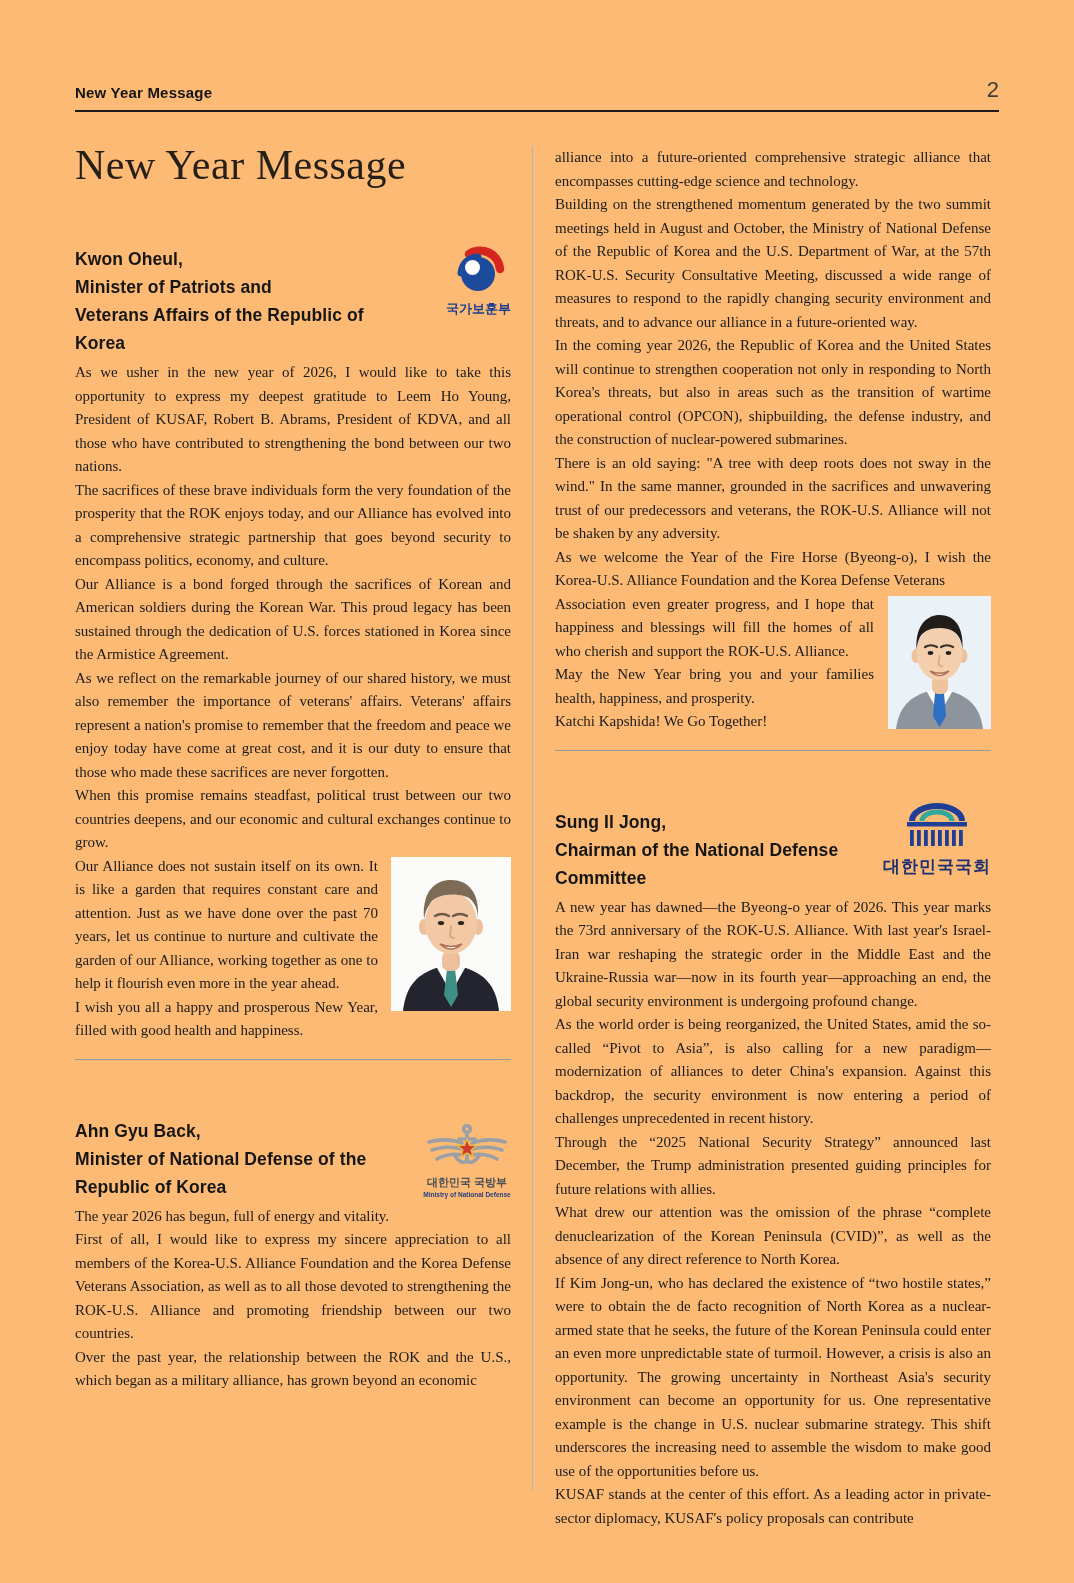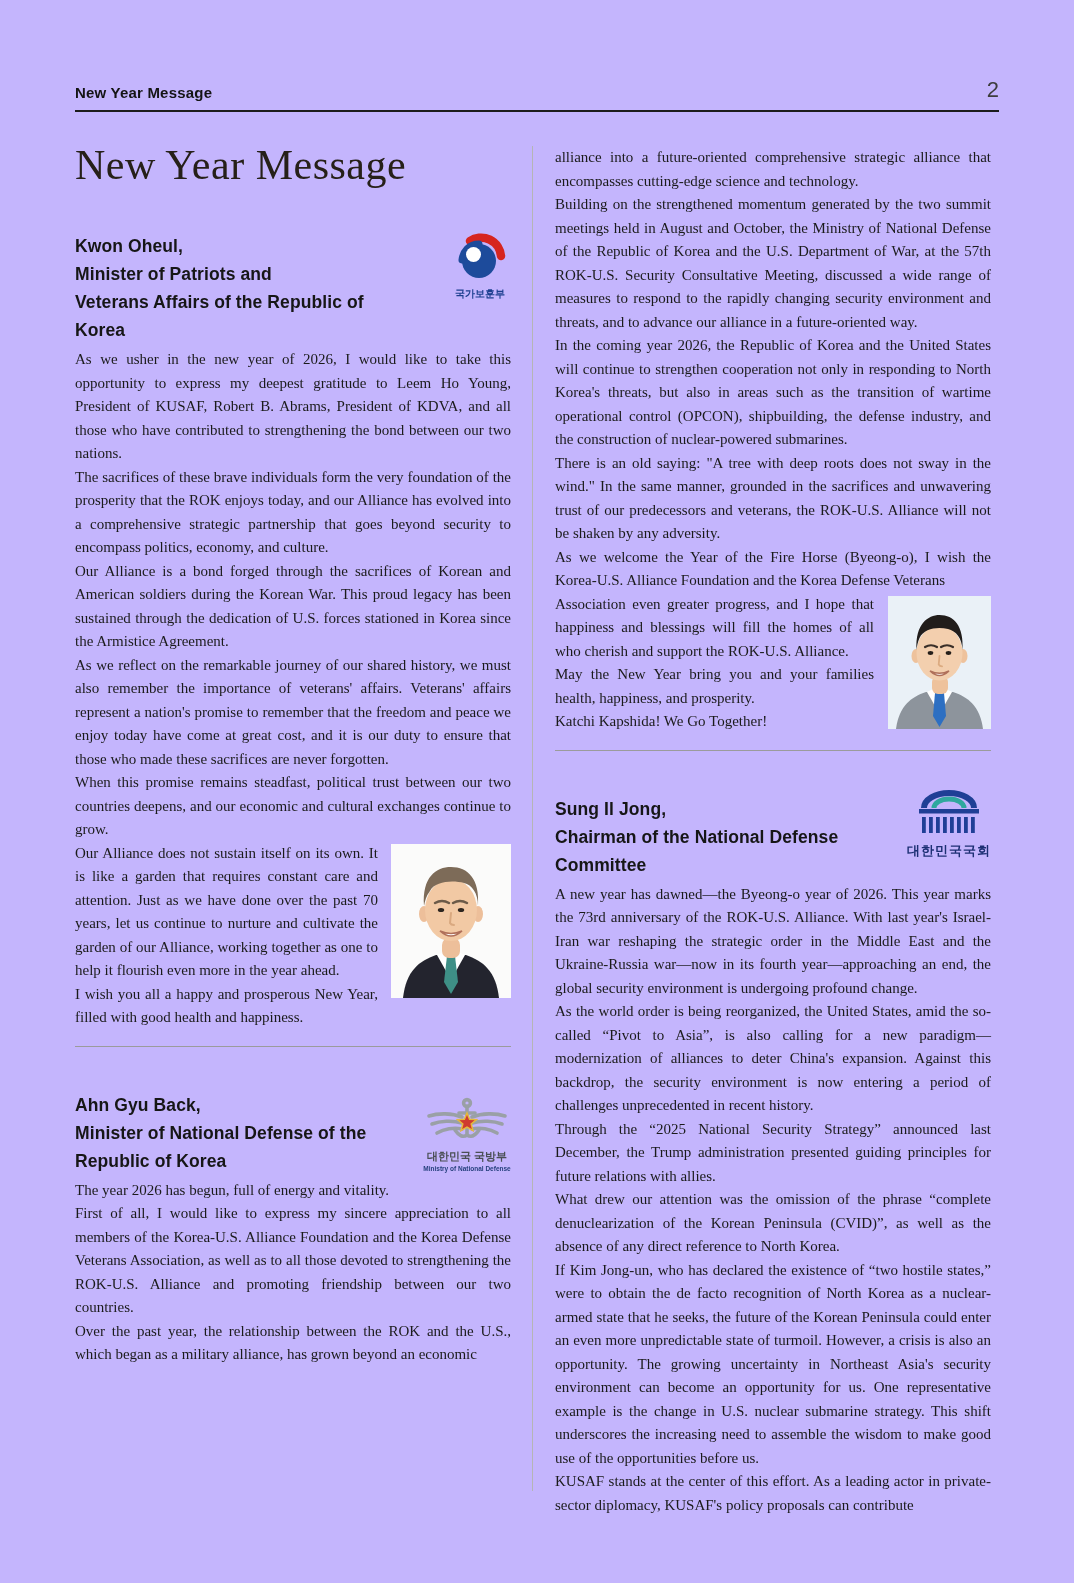--- a/index.html
+++ b/index.html
@@ -1,40 +1,40 @@
 <!DOCTYPE html>
 <html><head>
 <meta charset="utf-8">
 <style>
   html,body{margin:0;padding:0;background:#ffffff;}
-  .page{position:relative;width:1074px;height:1583px;background:#c4b5fd;overflow:hidden;
+  .page{position:relative;width:1074px;height:1583px;background:#fdba74;overflow:hidden;
         font-family:"Liberation Serif", serif;color:#1b1b1b;}
 
   
   .runhead{position:absolute;left:75px;top:0;width:924px;height:112px;
            display:flex;align-items:flex-end;justify-content:space-between;
            border-bottom:2px solid #1c1c1c;box-sizing:border-box;padding-bottom:9px;}
   .runhead-label{font-family:"Liberation Sans", sans-serif;font-weight:bold;font-size:15px;color:#141414;letter-spacing:.2px;}
   .page-number{font-family:"Liberation Sans", sans-serif;font-weight:300;font-size:22px;color:#3d3d3d;line-height:1;}
 
   
   .content{position:absolute;left:75px;top:140px;width:924px;display:flex;}
   .col{width:436px;}
   .col-sep{width:1px;background:#b5b5b5;margin:6px 22px 0 21px;height:1345px;flex:none;}
 
   .doc-title{font-size:42px;line-height:46px;margin:2px 0 0 0;color:#262019;font-weight:normal;letter-spacing:.5px;}
 
-  .author-block{display:flex;justify-content:space-between;align-items:flex-start;margin-top:44px;gap:39px;}
+  .author-block{display:flex;justify-content:space-between;align-items:flex-start;margin-top:57px;gap:39px;}
   .author-heading{font-family:"Liberation Sans", sans-serif;font-weight:bold;font-size:17.5px;
                   line-height:28px;color:#161616;letter-spacing:.1px;}
   .org-logo{flex:none;text-align:center;}
-  .logo-caption{font-family:"Liberation Sans", sans-serif;font-weight:bold;color:#1c3f8f;font-size:10px;margin-top:3px;}
+  .logo-caption{font-family:"Liberation Sans", sans-serif;font-weight:bold;color:#1c3f8f;font-size:13px;margin-top:3px;}
   .logo-caption.mnd{color:#4a4f54;font-size:11px;margin-top:2px;}
   .logo-caption-en{font-family:"Liberation Sans", sans-serif;color:#27417e;font-size:6.5px;font-weight:bold;margin-top:1px;}
-  .logo-caption.assembly{color:#1c2f73;font-size:13px;letter-spacing:1px;}
+  .logo-caption.assembly{color:#1c2f73;font-size:17px;letter-spacing:1px;}
 
   .msg{margin-top:4px;}
   .msg p{margin:0;font-size:15px;line-height:23.5px;text-align:justify;}
   .clearfix::after{content:"";display:block;clear:both;}
 
   .photo-float{float:right;border:0;line-height:0;}
   .photo-kwon{width:120px;height:154px;margin:2px 0 4px 13px;}
   .photo-ahn{width:103px;height:133px;margin:3px 0 4px 14px;}
 
   hr.section-divider{border:0;height:1px;background:#9b9b9b;margin:16px 0 0 0;}

